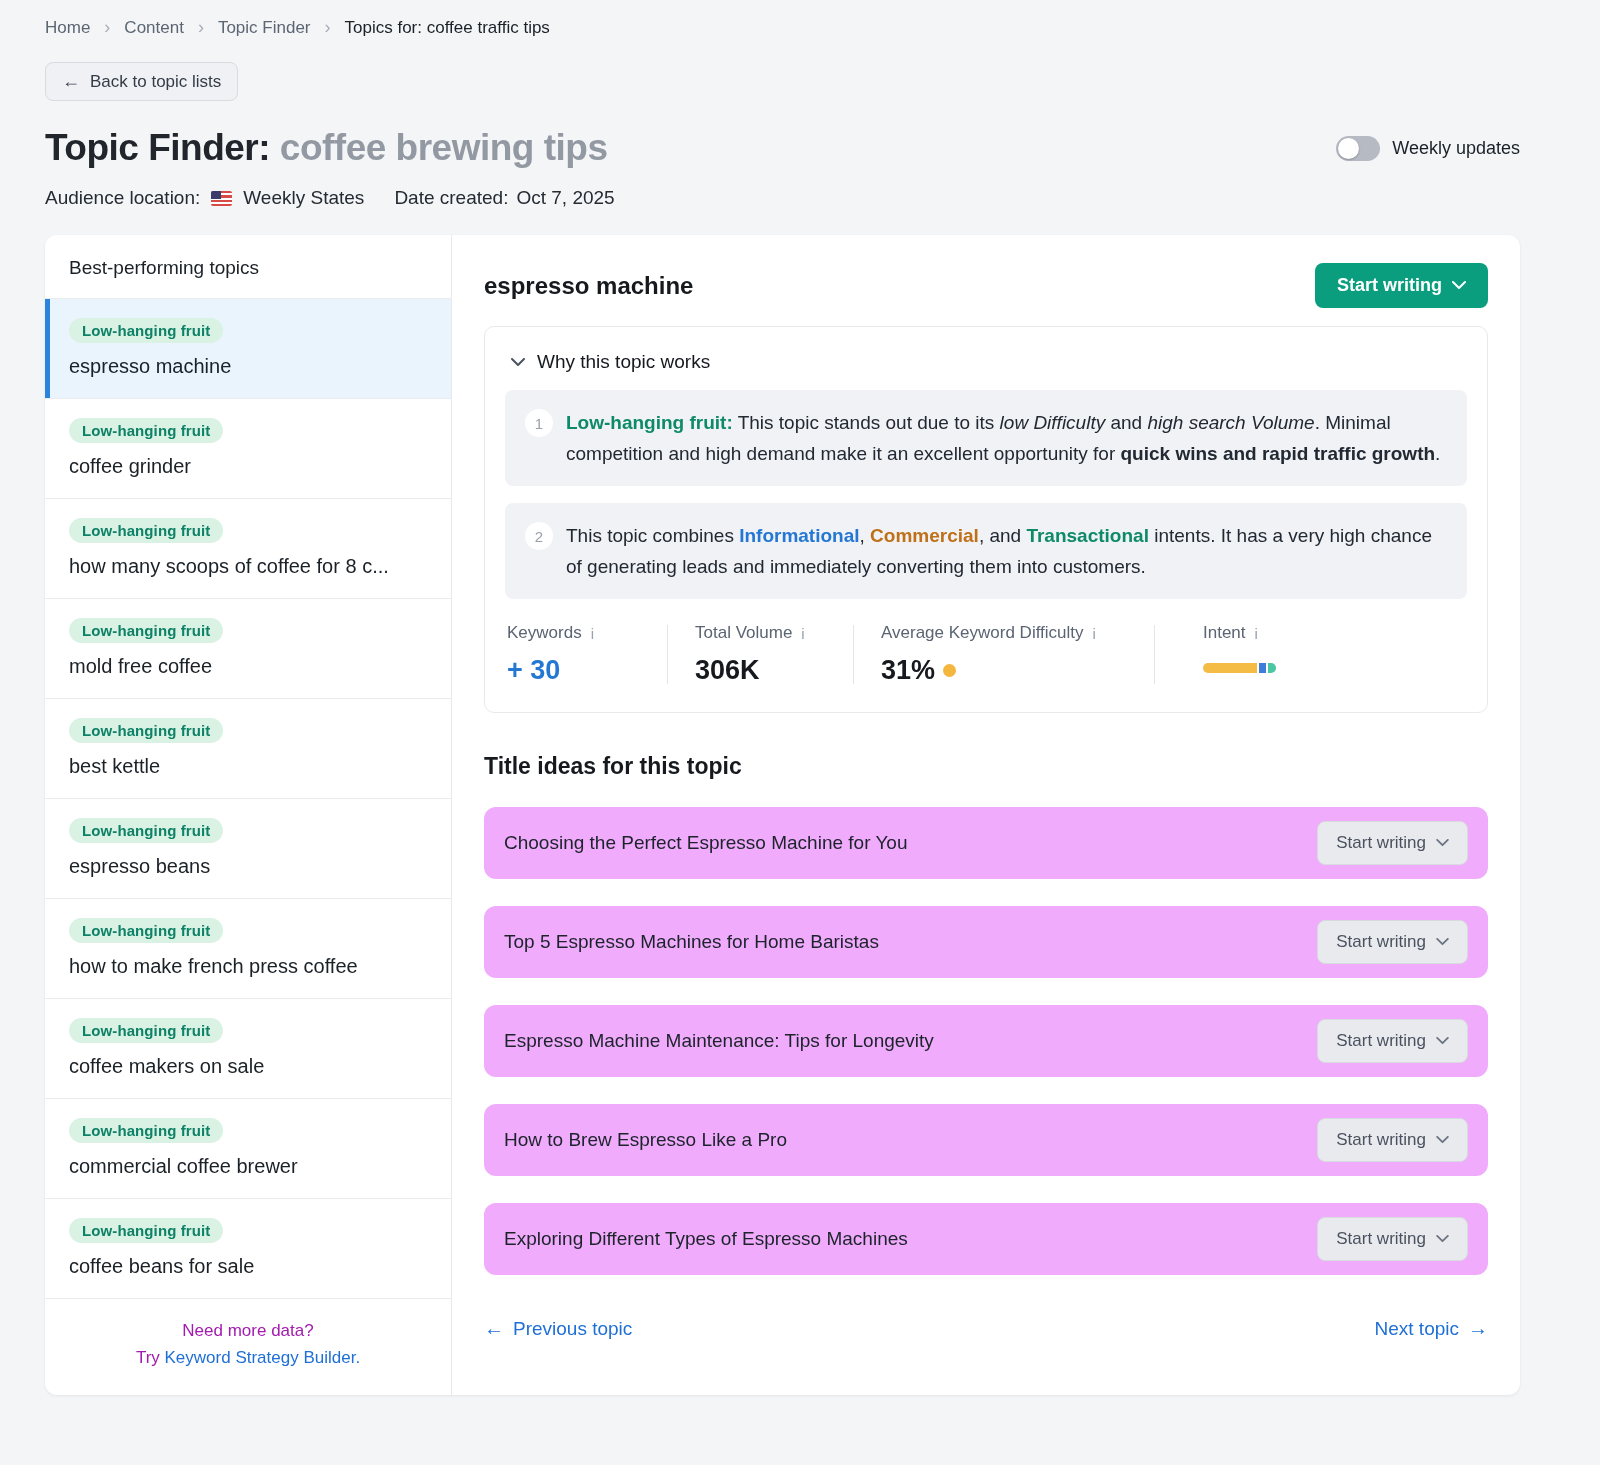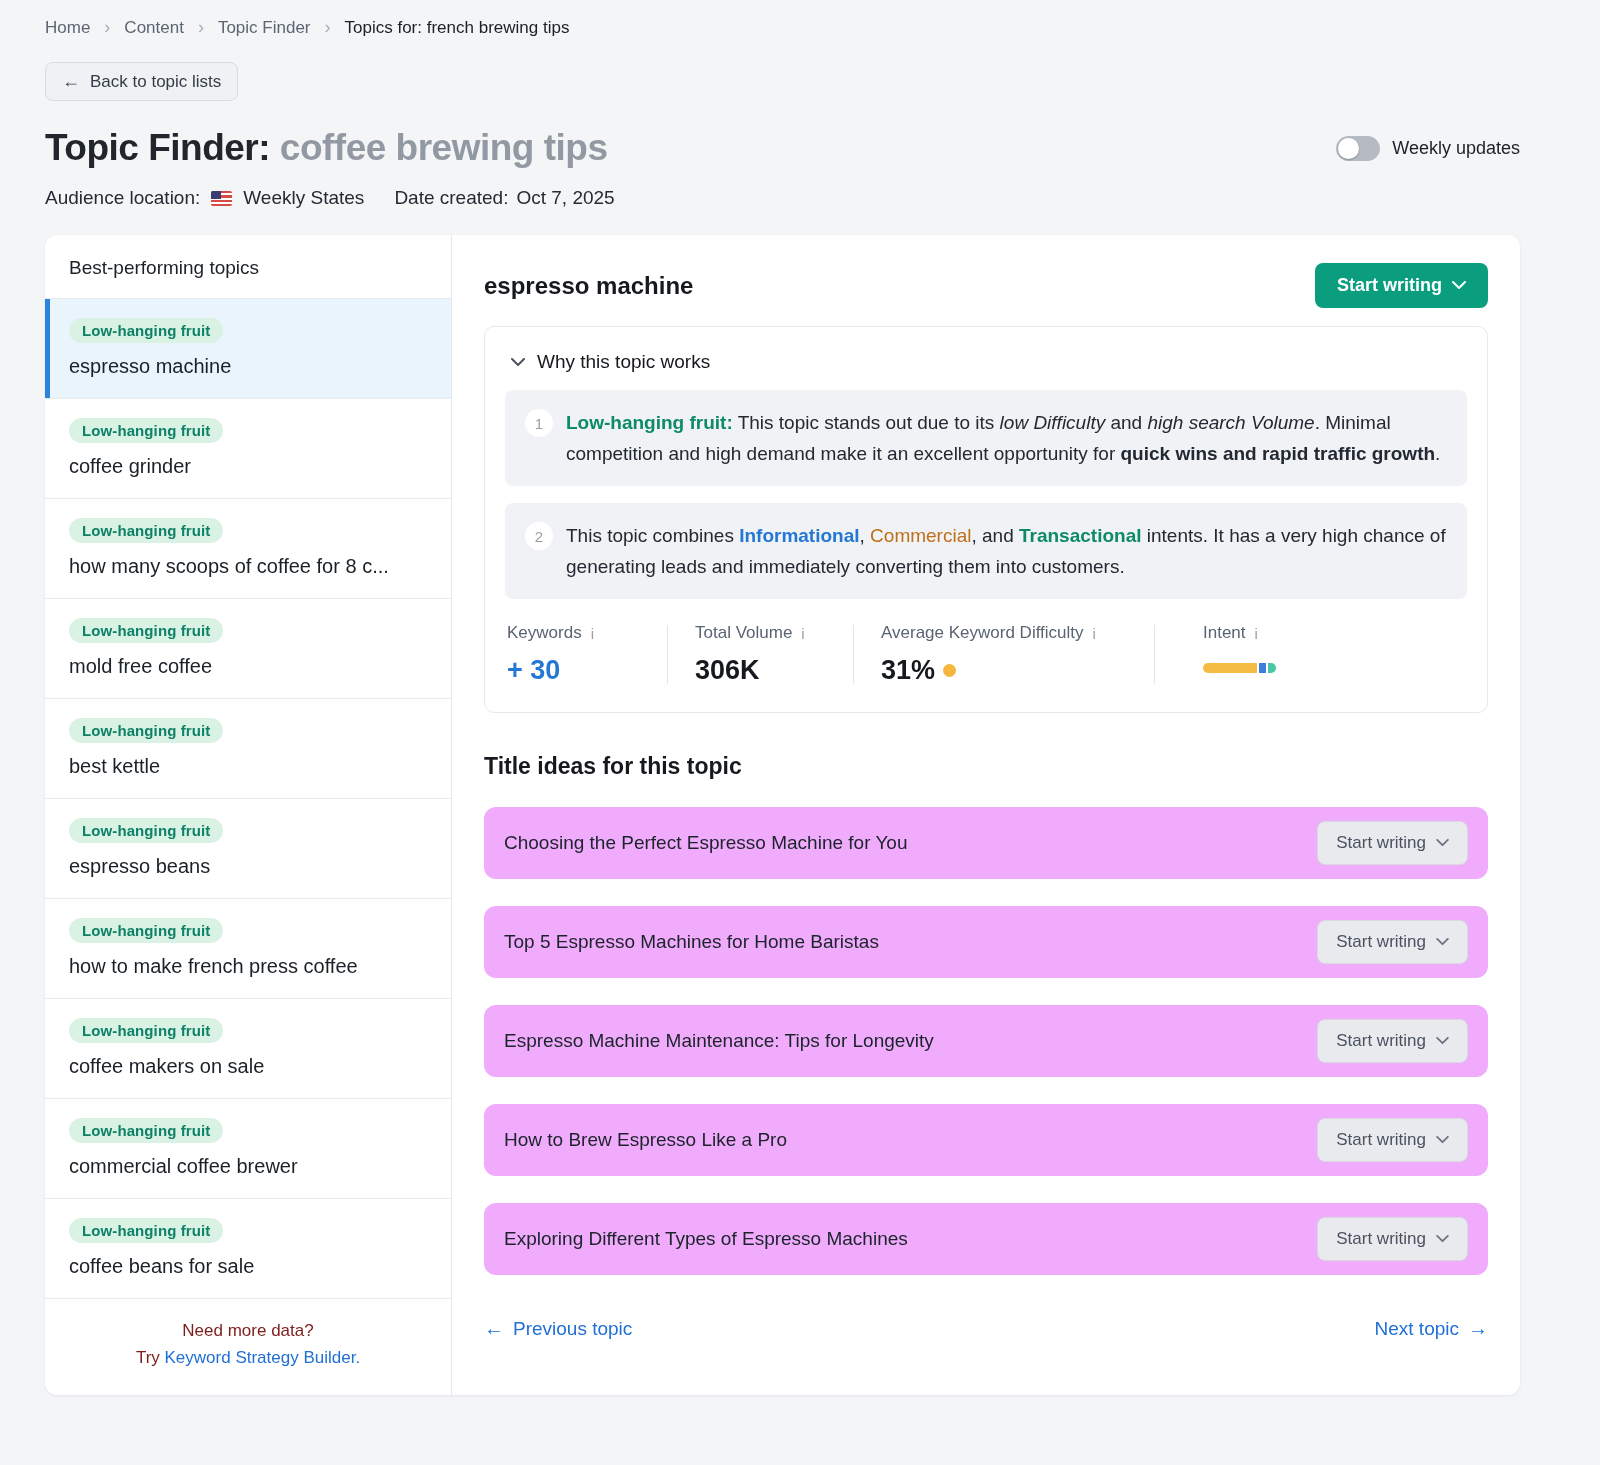--- a/index.html
+++ b/index.html
@@ -62,21 +62,21 @@
   .sidebar-title { padding:22px 24px 19px; font-size:19px; font-weight:500; color:#1a2127; border-bottom:1px solid #e9ebee; }
   .topic-item { padding:19px 24px 20px; border-bottom:1px solid #e9ebee; cursor:pointer; position:relative; }
   .topic-item.selected { background:#e9f4fc; }
   .topic-item.selected::before { content:""; position:absolute; left:0; top:0; bottom:0; width:5px; background:#2c83dc; }
   .badge {
     display:inline-block; background:#d9f2e4; color:#0e8166; font-size:15px; font-weight:600;
     padding:4px 13px; border-radius:999px; letter-spacing:.1px;
   }
   .topic-label { margin-top:12px; font-size:20px; color:#1a2127; }
   .sidebar-footer { padding:18px 24px 24px; text-align:center; font-size:17px; line-height:27px; }
-  .sidebar-footer .gray { color:#7f1d1d; }
+  .sidebar-footer .gray { color:#a21caf; }
   .sidebar-footer a { color:#1f6fd6; text-decoration:none; cursor:pointer; }
 
   
   .main { flex:1; padding:28px 32px 36px; }
   .main-header { display:flex; align-items:center; justify-content:space-between; }
   .main-header h2 { font-size:24px; font-weight:700; color:#16191e; }
   .green-btn {
     background:#0a9e7f; color:#fff; border:none; border-radius:8px;
     padding:12px 22px; font-size:18px; font-weight:600; font-family:inherit;
     display:inline-flex; align-items:center; gap:10px; cursor:pointer;
@@ -89,21 +89,21 @@
     margin-top:17px; background:#f0f2f5; border-radius:8px; padding:17px 20px;
     display:flex; gap:13px; font-size:19px; line-height:31px; color:#222933;
   }
   .why-item .num {
     flex:0 0 28px; width:28px; height:28px; background:#fff; border-radius:50%;
     display:flex; align-items:center; justify-content:center;
     color:#9aa1ab; font-size:15px; margin-top:2px;
   }
   .why-item .teal { color:#0d8a68; font-weight:700; }
   .why-item .informational { color:#2478d4; font-weight:700; }
-  .why-item .commercial { color:#bf7018; font-weight:400; }
+  .why-item .commercial { color:#bf7018; font-weight:700; }
   .why-item .transactional { color:#0d8a68; font-weight:700; }
   .why-item b { font-weight:700; }
 
   .metrics { margin-top:24px; display:flex; align-items:stretch; padding-left:2px; }
   .metric { display:flex; flex-direction:column; gap:12px; }
   .m-label { font-size:17px; color:#5a6472; display:flex; align-items:center; gap:9px; }
   .info-i { color:#9aa1ab; font-size:15px; cursor:pointer; }
   .m-value { font-size:27px; font-weight:700; color:#16191e; display:flex; align-items:center; gap:8px; }
   .m-value.blue { color:#2478d4; }
   .dot { width:13px; height:13px; border-radius:50%; background:#f5b63e; display:inline-block; }
@@ -140,21 +140,21 @@
 <div class="page">
 
   
   <nav class="breadcrumb">
     <a>Home</a>
     <span class="sep">›</span>
     <a>Content</a>
     <span class="sep">›</span>
     <a>Topic Finder</a>
     <span class="sep">›</span>
-    <span class="current">Topics for: french brewing tips</span>
+    <span class="current">Topics for: coffee traffic tips</span>
   </nav>
 
   
   <button class="back-btn">
     <span class="arr">←</span>
     <span>Back to topic lists</span>
   </button>
 
   
   <div class="title-row">

